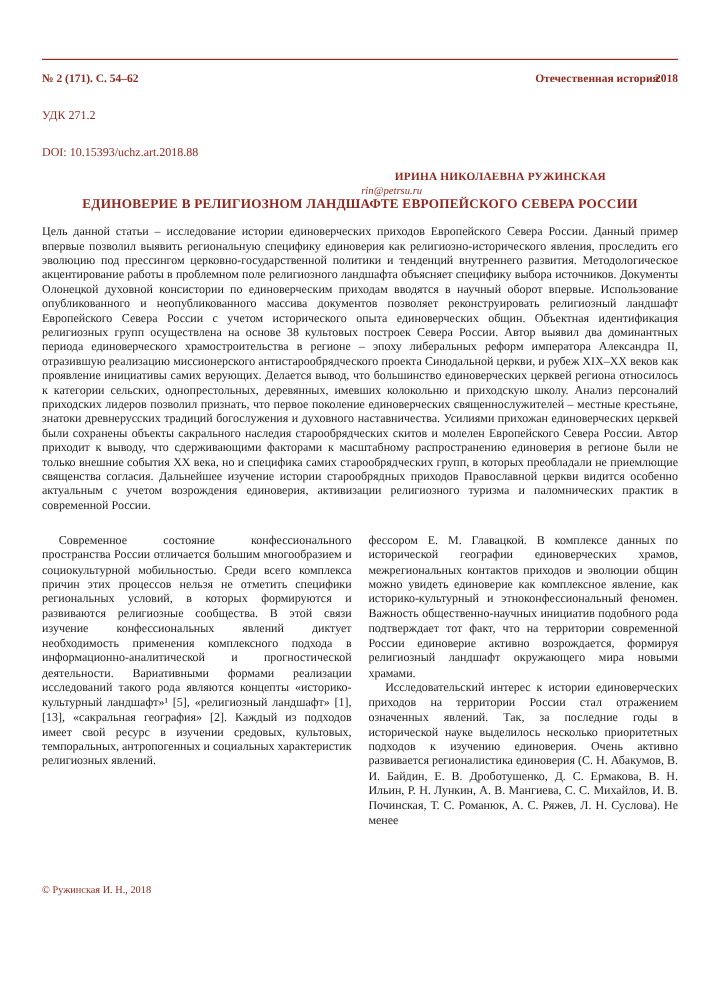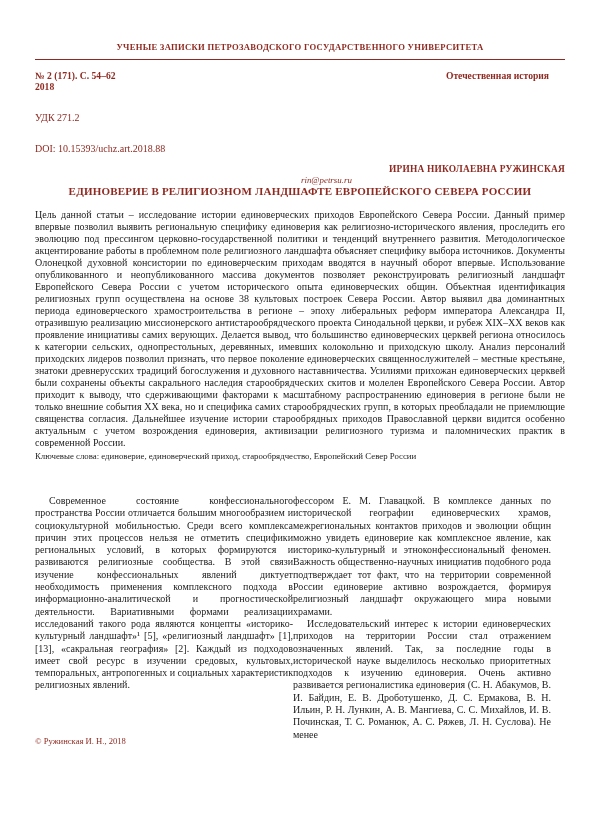--- a/index.html
+++ b/index.html
@@ -27,41 +27,40 @@
     margin-top: 7px;
   }
   .issue-line {
     display: flex;
     justify-content: space-between;
     align-items: baseline;
     margin-top: 10px;
     font-weight: bold;
     font-size: 9.6px;
     color: var(--masthead, #8e2a21);
-    flex-direction: column;
   }
   .issue-line .center { position: absolute; left: 0; right: 16px; text-align: right; }
   .issue-line { position: relative; }
   .meta-line {
     font-size: 10px;
     color: var(--masthead, #8e2a21);
     margin-top: 20px;
   }
 
   
   .author-block {
     width: 296px;
     margin-left: auto;
     margin-top: 10px;
     color: var(--masthead, #8e2a21);
   }
   .author-name {
     font-weight: bold;
     font-size: 9.4px;
-    text-align: right;
+    text-align: center;
     letter-spacing: 0.2px;
   }
   .author-affiliation {
     font-size: 8.9px;
     line-height: 11px;
     text-align: justify;
     margin-top: 2px;
   }
   .author-email {
     font-style: italic;
@@ -89,21 +88,22 @@
   .keywords {
     font-size: 8.8px;
     line-height: 11px;
     margin-top: 2px;
     text-align: justify;
   }
 
   
   .columns {
     display: flex;
-    margin-top: 33px;
+    gap: 14px;
+    margin-top: 17px;
     min-height: 252px;
   }
   .column {
     width: 258px;
     font-size: 10px;
     line-height: 12.3px;
     text-align: justify;
   }
   .column p { text-indent: 14px; }
   .column p.no-indent { text-indent: 0; }
@@ -115,21 +115,20 @@
     top: 736px;
     font-size: 8.6px;
     color: var(--masthead, #8e2a21);
   }
 </style>
 </head>
 <body>
 
 <div class="page">
 
-  <div class="journal-header">УЧЕНЫЕ ЗАПИСКИ ПЕТРОЗАВОДСКОГО ГОСУДАРСТВЕННОГО УНИВЕРСИТЕТА</div>
 
   <hr class="header-rule">
 
   <div class="issue-line">
     <span>№ 2 (171). С. 54–62</span>
     <span class="center">Отечественная история</span>
     <span>2018</span>
   </div>
 
   <div class="meta-line">УДК 271.2</div>
@@ -137,25 +136,20 @@
 
   <div class="author-block">
     <div class="author-name">ИРИНА НИКОЛАЕВНА РУЖИНСКАЯ</div>
     <div class="author-email">rin@petrsu.ru</div>
   </div>
 
   <h1 class="article-title">ЕДИНОВЕРИЕ В РЕЛИГИОЗНОМ ЛАНДШАФТЕ ЕВРОПЕЙСКОГО СЕВЕРА РОССИИ</h1>
 
   <div class="abstract">Цель данной статьи – исследование истории единоверческих приходов Европейского Севера России. Данный пример впервые позволил выявить региональную специфику единоверия как религиозно-исторического явления, проследить его эволюцию под прессингом церковно-государственной политики и тенденций внутреннего развития. Методологическое акцентирование работы в проблемном поле религиозного ландшафта объясняет специфику выбора источников. Документы Олонецкой духовной консистории по единоверческим приходам вводятся в научный оборот впервые. Использование опубликованного и неопубликованного массива документов позволяет реконструировать религиозный ландшафт Европейского Севера России с учетом исторического опыта единоверческих общин. Объектная идентификация религиозных групп осуществлена на основе 38 культовых построек Севера России. Автор выявил два доминантных периода единоверческого храмостроительства в регионе – эпоху либеральных реформ императора Александра II, отразившую реализацию миссионерского антистарообрядческого проекта Синодальной церкви, и рубеж XIX–XX веков как проявление инициативы самих верующих. Делается вывод, что большинство единоверческих церквей региона относилось к категории сельских, однопрестольных, деревянных, имевших колокольню и приходскую школу. Анализ персоналий приходских лидеров позволил признать, что первое поколение единоверческих священнослужителей – местные крестьяне, знатоки древнерусских традиций богослужения и духовного наставничества. Усилиями прихожан единоверческих церквей были сохранены объекты сакрального наследия старообрядческих скитов и молелен Европейского Севера России. Автор приходит к выводу, что сдерживающими факторами к масштабному распространению единоверия в регионе были не только внешние события XX века, но и специфика самих старообрядческих групп, в которых преобладали не приемлющие священства согласия. Дальнейшее изучение истории старообрядных приходов Православной церкви видится особенно актуальным с учетом возрождения единоверия, активизации религиозного туризма и паломнических практик в современной России.</div>
 
-  <div class="keywords">
-    <span>Ключевые слова:</span>
-    <span> </span>
-    <span>единоверие, единоверческий приход, старообрядчество, Европейский Север России</span>
-  </div>
 
   <div class="columns">
     <div class="column">
       <p>Современное состояние конфессионального пространства России отличается большим многообразием и социокультурной мобильностью. Среди всего комплекса причин этих процессов нельзя не отметить специфики региональных условий, в которых формируются и развиваются религиозные сообщества. В этой связи изучение конфессиональных явлений диктует необходимость применения комплексного подхода в информационно-аналитической и прогностической деятельности. Вариативными формами реализации исследований такого рода являются концепты «историко-культурный ландшафт»¹ [5], «религиозный ландшафт» [1], [13], «сакральная география» [2]. Каждый из подходов имеет свой ресурс в изучении средовых, культовых, темпоральных, антропогенных и социальных характеристик религиозных явлений.</p>
     </div>
     <div class="column">
       <p class="no-indent">фессором Е. М. Главацкой. В комплексе данных по исторической географии единоверческих храмов, межрегиональных контактов приходов и эволюции общин можно увидеть единоверие как комплексное явление, как историко-культурный и этноконфессиональный феномен. Важность общественно-научных инициатив подобного рода подтверждает тот факт, что на территории современной России единоверие активно возрождается, формируя религиозный ландшафт окружающего мира новыми храмами.</p>
       <p>Исследовательский интерес к истории единоверческих приходов на территории России стал отражением означенных явлений. Так, за последние годы в исторической науке выделилось несколько приоритетных подходов к изучению единоверия. Очень активно развивается регионалистика единоверия (С. Н. Абакумов, В. И. Байдин, Е. В. Дроботушенко, Д. С. Ермакова, В. Н. Ильин, Р. Н. Лункин, А. В. Мангиева, С. С. Михайлов, И. В. Починская, Т. С. Романюк, А. С. Ряжев, Л. Н. Суслова). Не менее</p>
     </div>
   </div>

